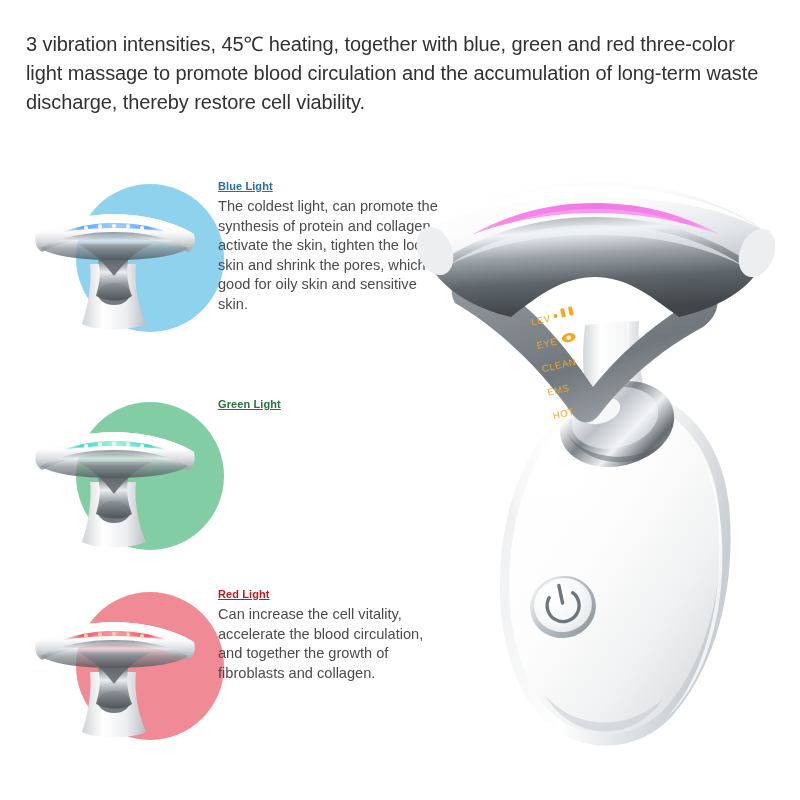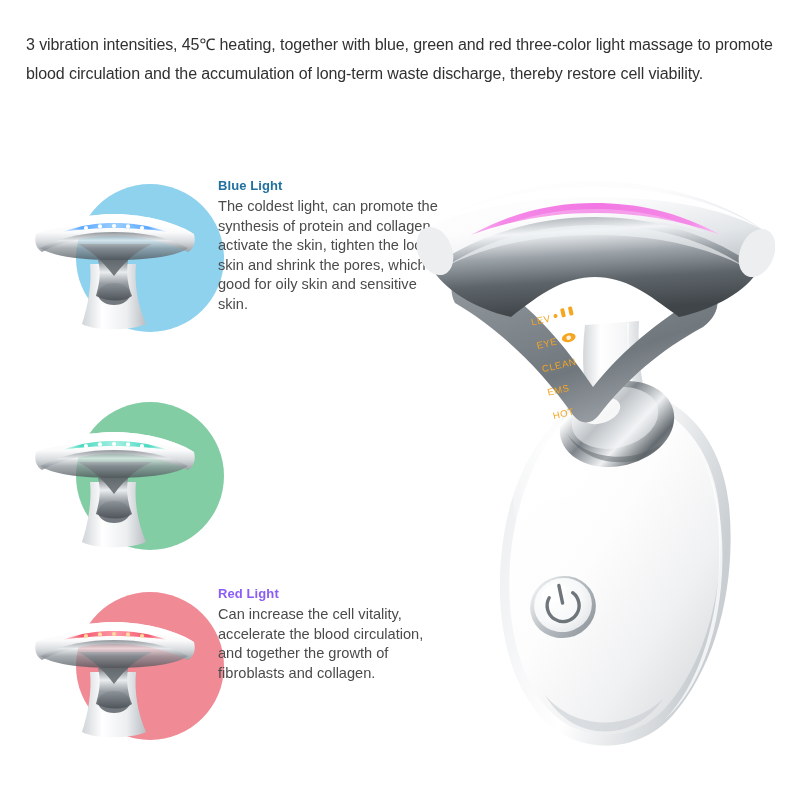--- a/index.html
+++ b/index.html
@@ -16,21 +16,21 @@
     color: #3a3a3a;
     -webkit-font-smoothing: antialiased;
   }
 
   
   .headline {
     position: absolute;
     left: 26px;
     top: 30px;
     width: 748px;
-    font-size: 16px;
+    font-size: 20px;
     line-height: 29px;
     color: #313131;
     letter-spacing: -0.1px;
   }
 
   
   .feature {
     position: absolute;
     left: 0;
     width: 470px;
@@ -42,39 +42,40 @@
     width: 170px;
     height: 165px;
   }
   .feature-text {
     position: absolute;
     left: 218px;
     top: 0;
     width: 225px;
   }
   .feature-title {
-    font-size: 13px;
+    font-size: 11px;
     font-weight: bold;
     line-height: 20px;
     margin-bottom: 1px;
     letter-spacing: 0.1px;
+    text-decoration: underline;
   }
   .feature-body {
     font-size: 14.6px;
     line-height: 19.6px;
     color: #4b4b4b;
   }
 
   #feature-blue  { top: 176px; }
   #feature-green { top: 394px; }
   #feature-red   { top: 584px; }
 
   .title-blue  { color: #23719f; }
   .title-green { color: #26713f; }
-  .title-red   { color: #8b5cf6; }
+  .title-red   { color: #b91c1c; }
 
   
   .thumb-wrap {
     position: relative;
     width: 170px;
     height: 165px;
   }
   .thumb-circle {
     position: absolute;
     left: 48px;
@@ -213,20 +214,21 @@
           <circle cx="58" cy="30" r="2.1"></circle>
             <circle cx="72" cy="28.4" r="2.1"></circle>
           <circle cx="86" cy="28" r="2.1"></circle>
             <circle cx="100" cy="28.4" r="2.1"></circle>
           <circle cx="114" cy="30" r="2.1"></circle>
         </g>
       </svg>
     </div>
   </div>
   <div class="feature-text">
+    <div class="feature-title title-green">Green Light</div>
   </div>
 </div>
 
 <div class="feature" id="feature-red">
   <div class="feature-thumb">
     <div class="thumb-wrap">
       <div class="thumb-circle circle-red"></div>
       <svg class="mini-device" viewBox="0 0 175 140">
         <defs>
           <linearGradient id="mWing3" x1="0" y1="0" x2="0" y2="1">

